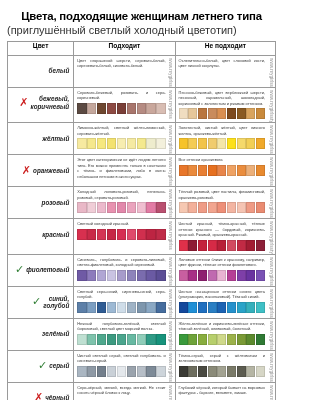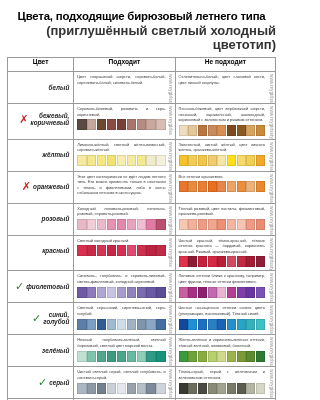--- a/index.html
+++ b/index.html
@@ -8,21 +8,21 @@
     font-family:"Liberation Sans","DejaVu Sans",sans-serif;
     color:#1a1a1a;overflow:hidden;
   }
   .page{position:relative;width:283px;height:400px;box-sizing:border-box;padding:6px 7px 4px 7px;}
 
   .title{
     text-align:center;font-size:11.4px;font-weight:bold;line-height:1.1;
     letter-spacing:-0.2px;margin:4px 0 1px 0;color:#000;
   }
   .subtitle{
-    text-align:right;font-size:13px;font-weight:bold;line-height:1.1;
+    text-align:left;font-size:11px;font-weight:normal;line-height:1.1;
     color:#333;margin:0 0 5px 0;
   }
 
   table.grid{
     width:269px;border-collapse:collapse;table-layout:fixed;
     border:1px solid #9a9a9a;
   }
   table.grid td,table.grid th{
     border:1px solid #9a9a9a;vertical-align:top;padding:0;
   }
@@ -69,21 +69,21 @@
     writing-mode:vertical-rl;text-orientation:mixed;
     font-size:4.6px;color:#8f8f8f;white-space:nowrap;letter-spacing:0.1px;
     padding-top:2px;
   }
 </style>
 </head>
 <body>
 
 <div class="page">
 
-  <div class="title">Цвета, подходящие бирюзовый летнего типа</div>
+  <div class="title">Цвета, подходящие женщинам летнего типа</div>
   <div class="subtitle">(приглушённый светлый холодный цветотип)</div>
 
   <table class="grid">
     <colgroup>
       <col class="c-color">
         <col class="c-fit">
         <col class="c-nofit">
     </colgroup>
     <thead>
       <tr>

